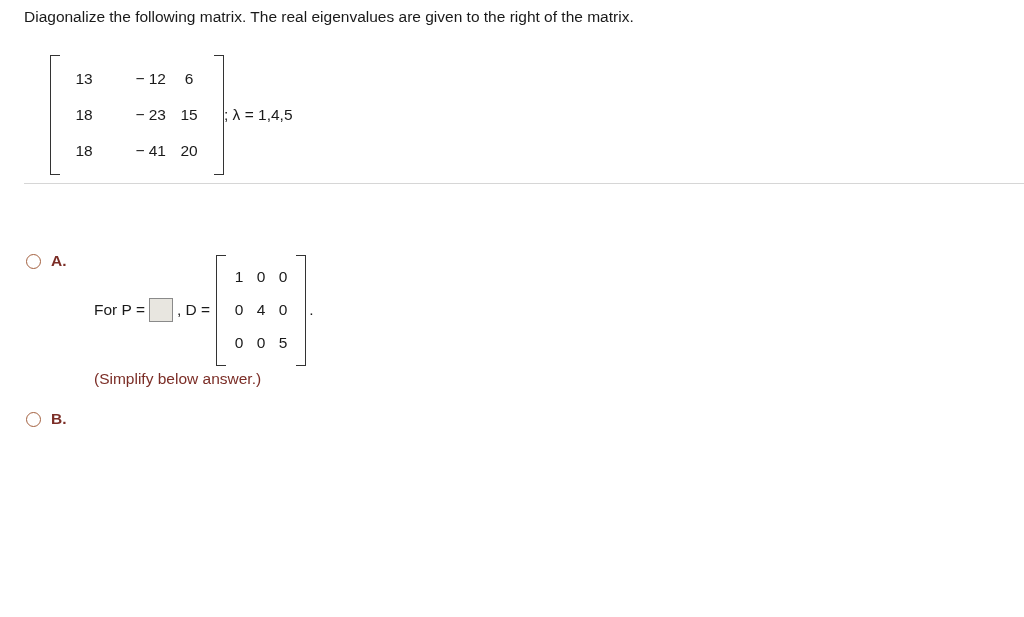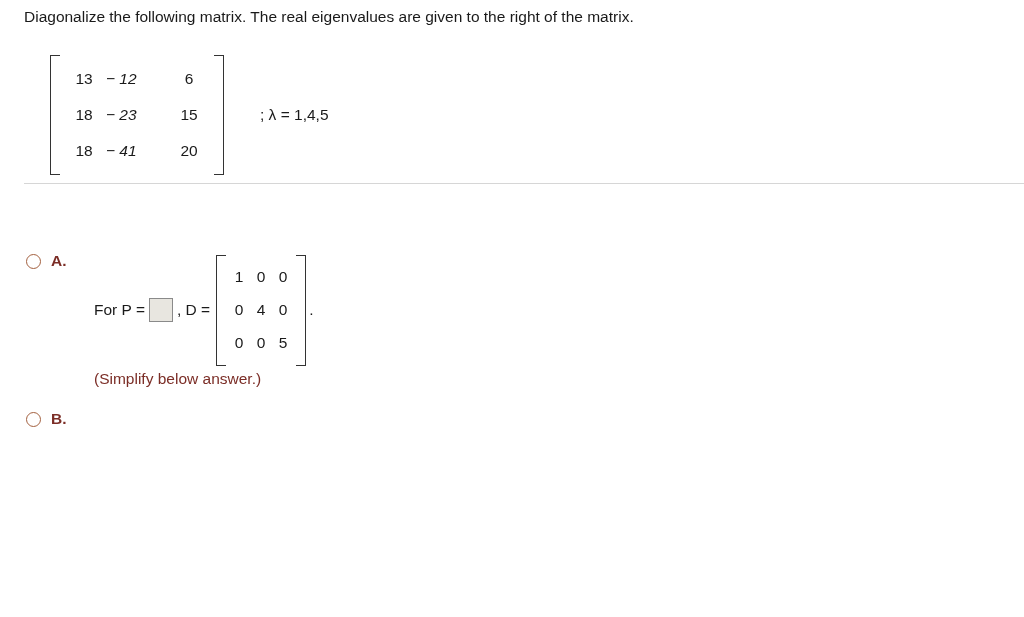--- a/index.html
+++ b/index.html
@@ -65,27 +65,26 @@
     white-space: nowrap;
   }
 
   
   #problem-matrix-wrap {
     position: absolute;
     left: 50px;
     top: 55px;
     display: flex;
     align-items: center;
-    gap: 36px;
   }
   #problem-matrix .matrix-body { padding: 6px 2px; }
   #problem-matrix .matrix-row { height: 36px; align-items: center; }
   #problem-matrix .matrix-cell { width: 56px; }
   #problem-matrix .matrix-cell.c0 { width: 44px; text-align: center; }
-  #problem-matrix .matrix-cell.c1 { width: 60px; text-align: left; font-style: italic; }
+  #problem-matrix .matrix-cell.c1 { width: 60px; text-align: right; }
   #problem-matrix .matrix-cell.c2 { width: 46px; text-align: center; }
   .eigen-text {
     font-size: 15.5px;
     white-space: nowrap;
   }
 
   .divider {
     position: absolute;
     left: 24px;
     top: 183px;

